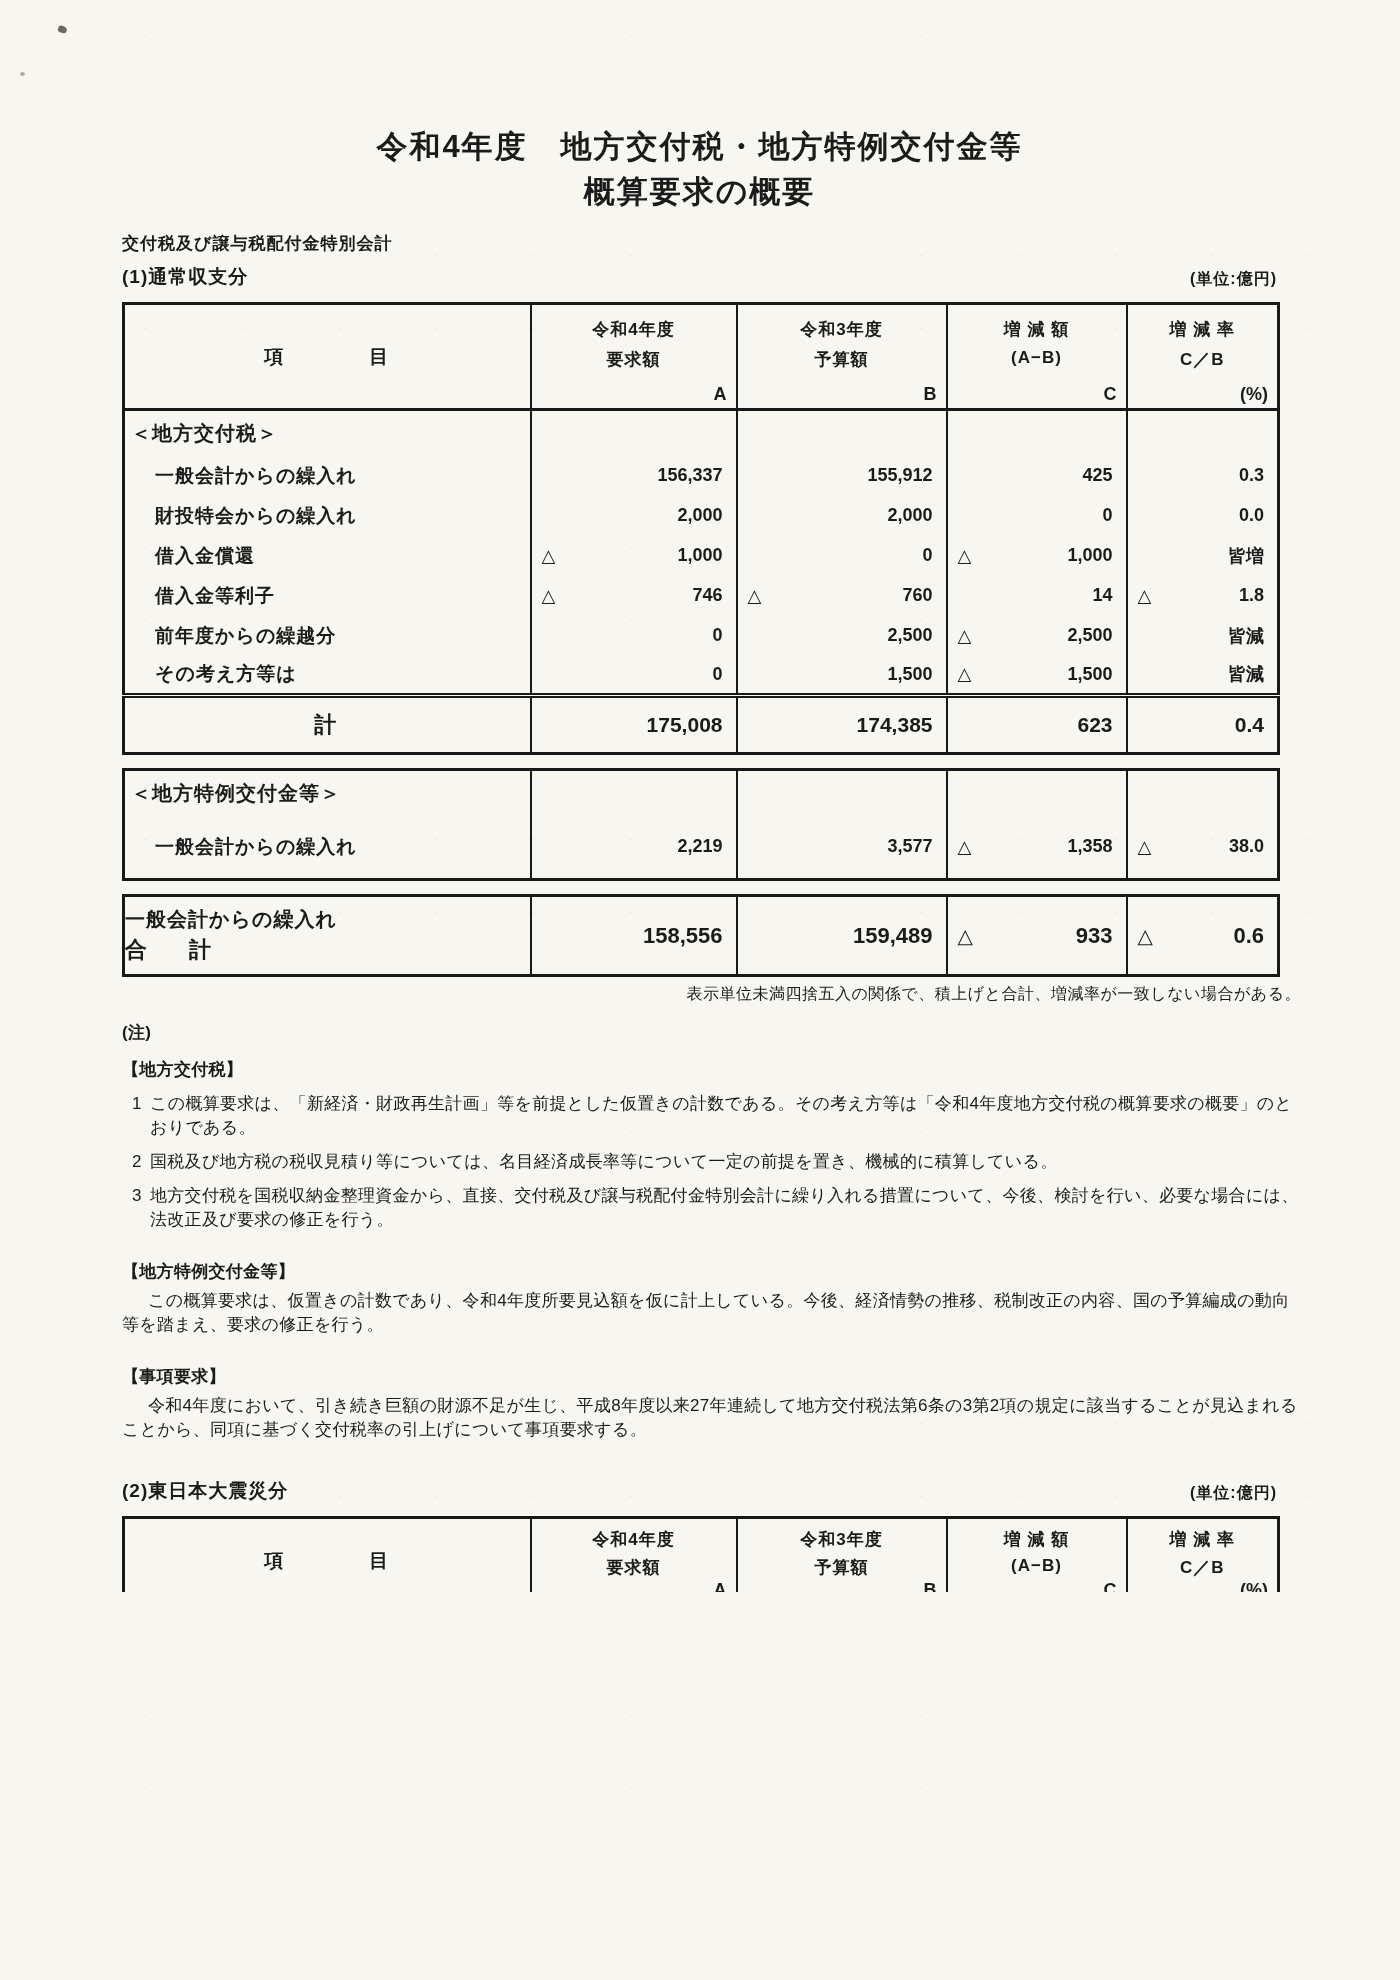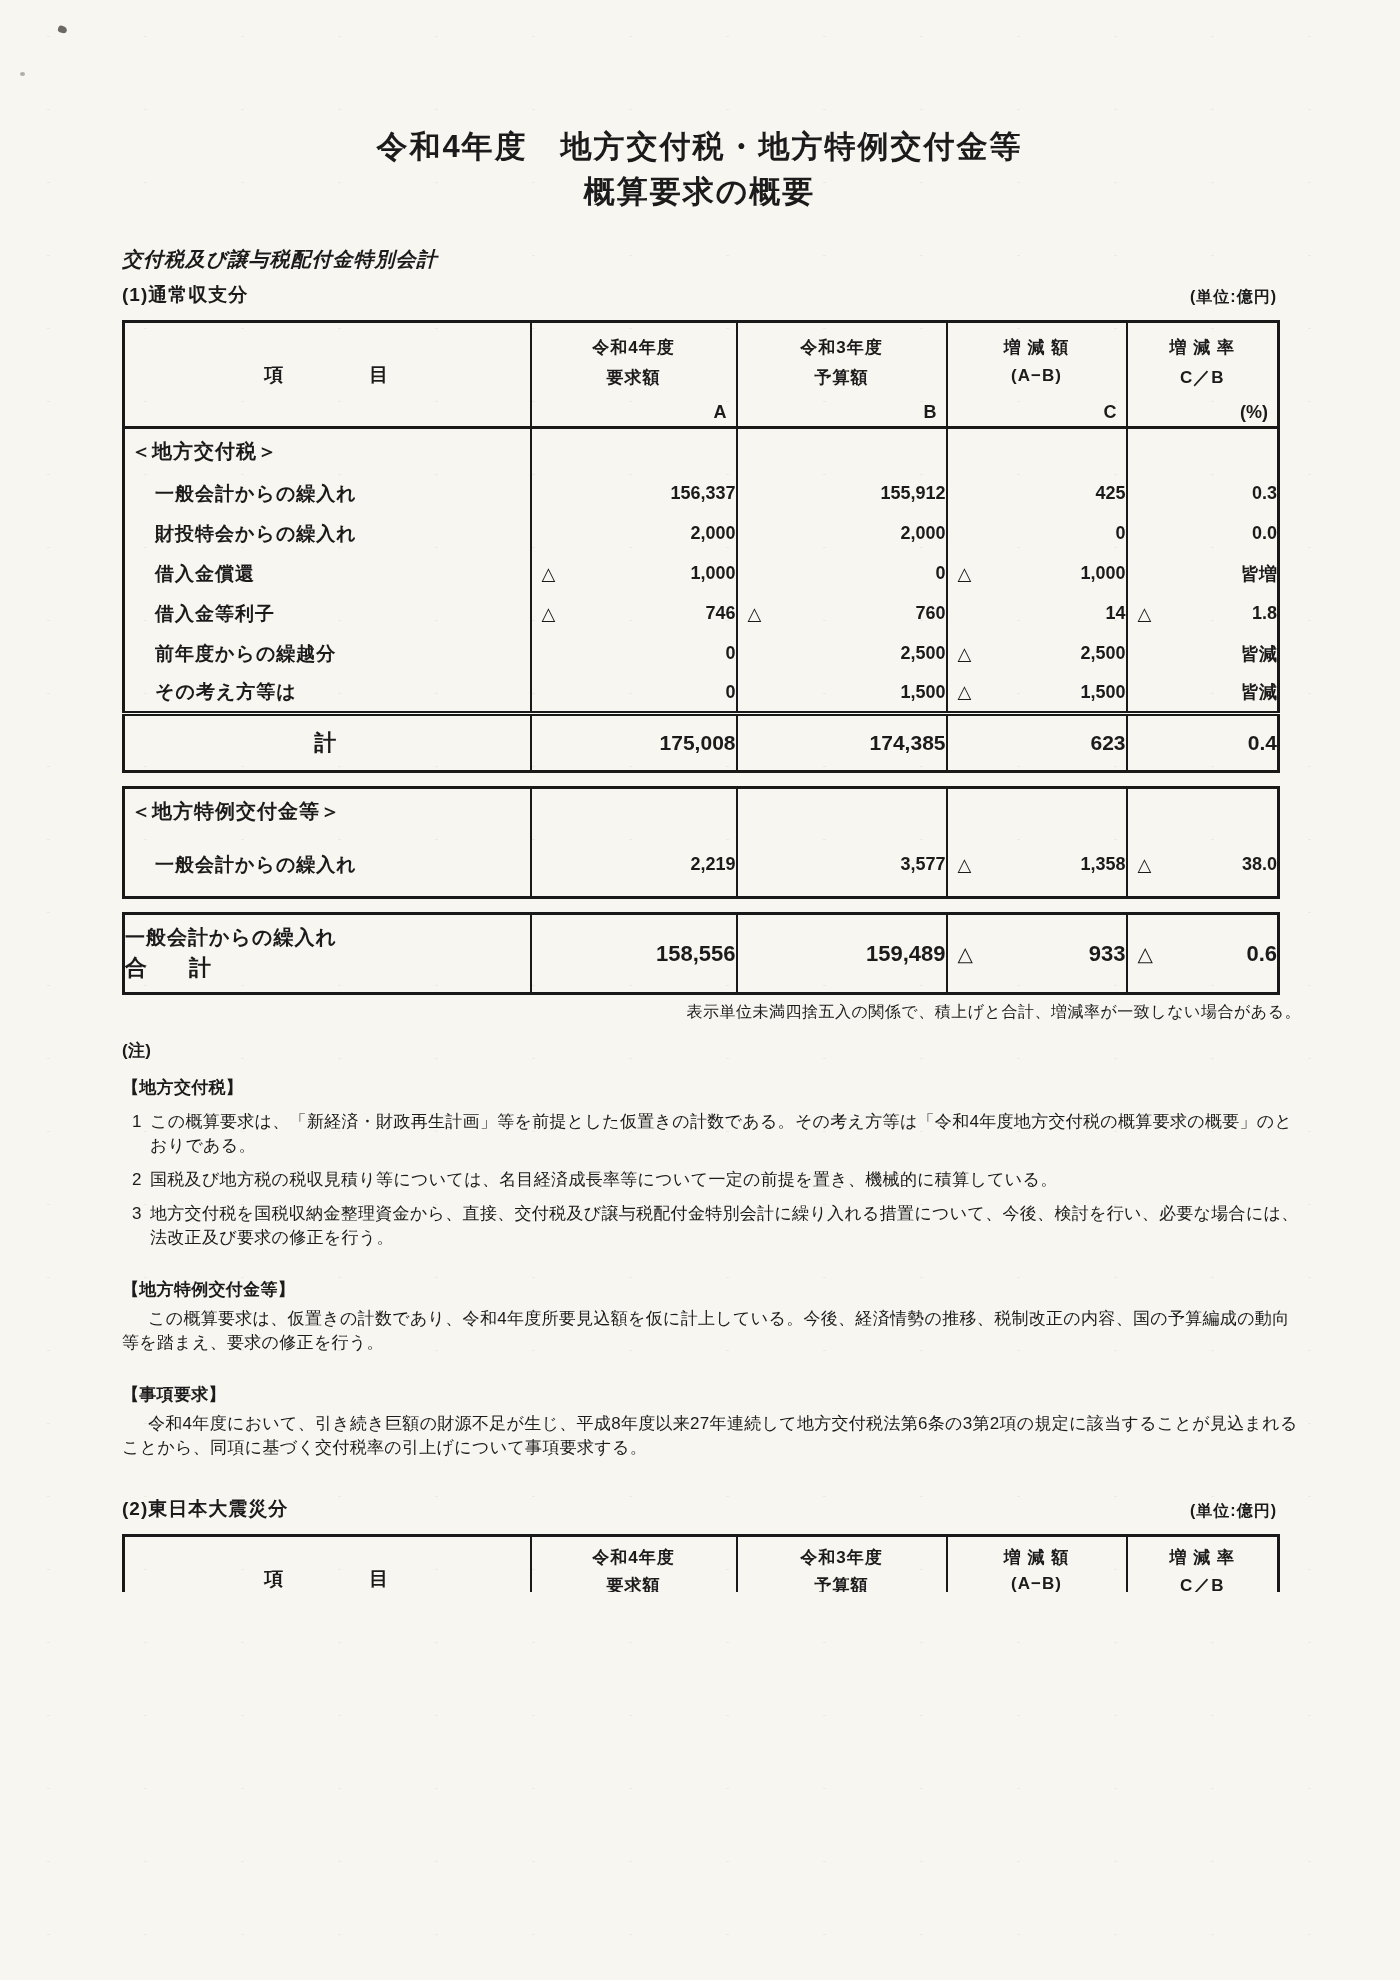--- a/index.html
+++ b/index.html
@@ -13,21 +13,21 @@
     -webkit-font-smoothing:antialiased;
   }
   .page{position:relative;width:1400px;height:1592px;overflow:hidden;}
   .artifact{position:absolute;left:58px;top:26px;width:9px;height:7px;background:#4a463f;border-radius:40% 60% 55% 45%;transform:rotate(20deg);opacity:.8;}
   .artifact2{position:absolute;left:20px;top:72px;width:5px;height:4px;background:#6a665f;border-radius:50%;opacity:.5;}
 
   .content{position:absolute;left:122px;top:0;width:1155px;}
 
   .doc-title{margin-top:124px;text-align:center;font-size:31px;font-weight:700;line-height:45px;letter-spacing:2px;}
 
-  .account-label{margin-top:32px;font-size:20px;font-weight:700;letter-spacing:1px;font-style:italic;}
+  .account-label{margin-top:18px;font-size:17px;font-weight:700;letter-spacing:1px;}
   .section-line{margin-top:9px;display:flex;justify-content:space-between;align-items:flex-end;}
   .section-label{font-size:19px;font-weight:700;letter-spacing:1px;}
   .unit{font-size:16px;font-weight:600;letter-spacing:1px;}
 
   table.grid{border-collapse:collapse;table-layout:fixed;width:1155px;background:transparent;}
   table.grid{border:3px solid #191919;}
   .grid th,.grid td{border-left:2px solid #191919;border-right:2px solid #191919;padding:0;overflow:visible;}
   .t1{margin-top:12px;border-bottom:6px double #191919;}
   .t1 thead th{border-bottom:3px solid #191919;}
   .t2 thead th{border-bottom:4px double #191919;}
@@ -43,21 +43,21 @@
   .h2{margin-top:7px;text-align:center;font-size:17px;letter-spacing:1px;}
   .t2 .h1{margin-top:9px;}
   .t2 .h2{margin-top:5px;}
   .hsub{position:absolute;right:9px;bottom:3px;font-size:18px;font-weight:600;letter-spacing:0;}
 
   tr.group-row{height:46px;}
   .label-cell{font-size:19px;font-weight:700;vertical-align:middle;letter-spacing:1px;white-space:nowrap;}
   .label-cell.group{padding-left:6px;font-size:20px;}
   .label-cell.indent{padding-left:30px;}
   tr.item-row{height:40px;}
-  td.num{position:relative;text-align:right;vertical-align:middle;font-size:18px;font-weight:600;}
+  td.num{position:relative;text-align:right;vertical-align:middle;padding-right:13px;font-size:18px;font-weight:600;}
   td.num .tri{position:absolute;left:10px;top:50%;transform:translateY(-50%);font-size:18px;font-weight:400;}
   td.num .val{font-variant-numeric:tabular-nums;}
 
   tbody.total-body td{border-top:5px double #191919;}
   tr.total-row{height:58px;}
   .total-label{text-align:center;font-size:22px;font-weight:700;vertical-align:middle;letter-spacing:4px;}
   tr.total-row td.num{font-size:21px;font-weight:700;}
 
   tr.row-tall{height:64px;}
   tr.grand-row{height:80px;}

